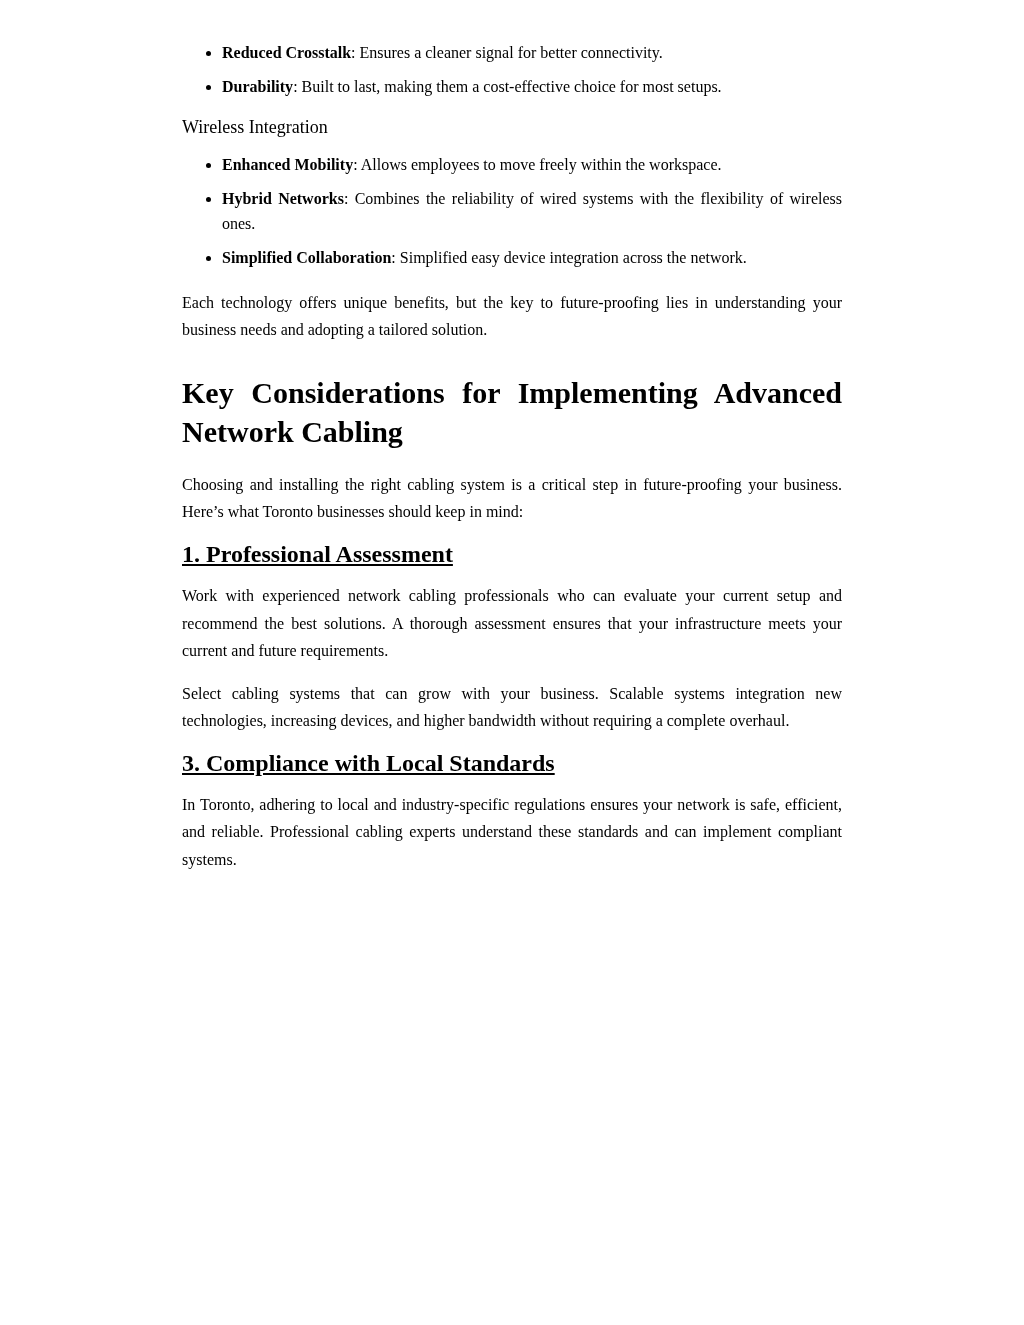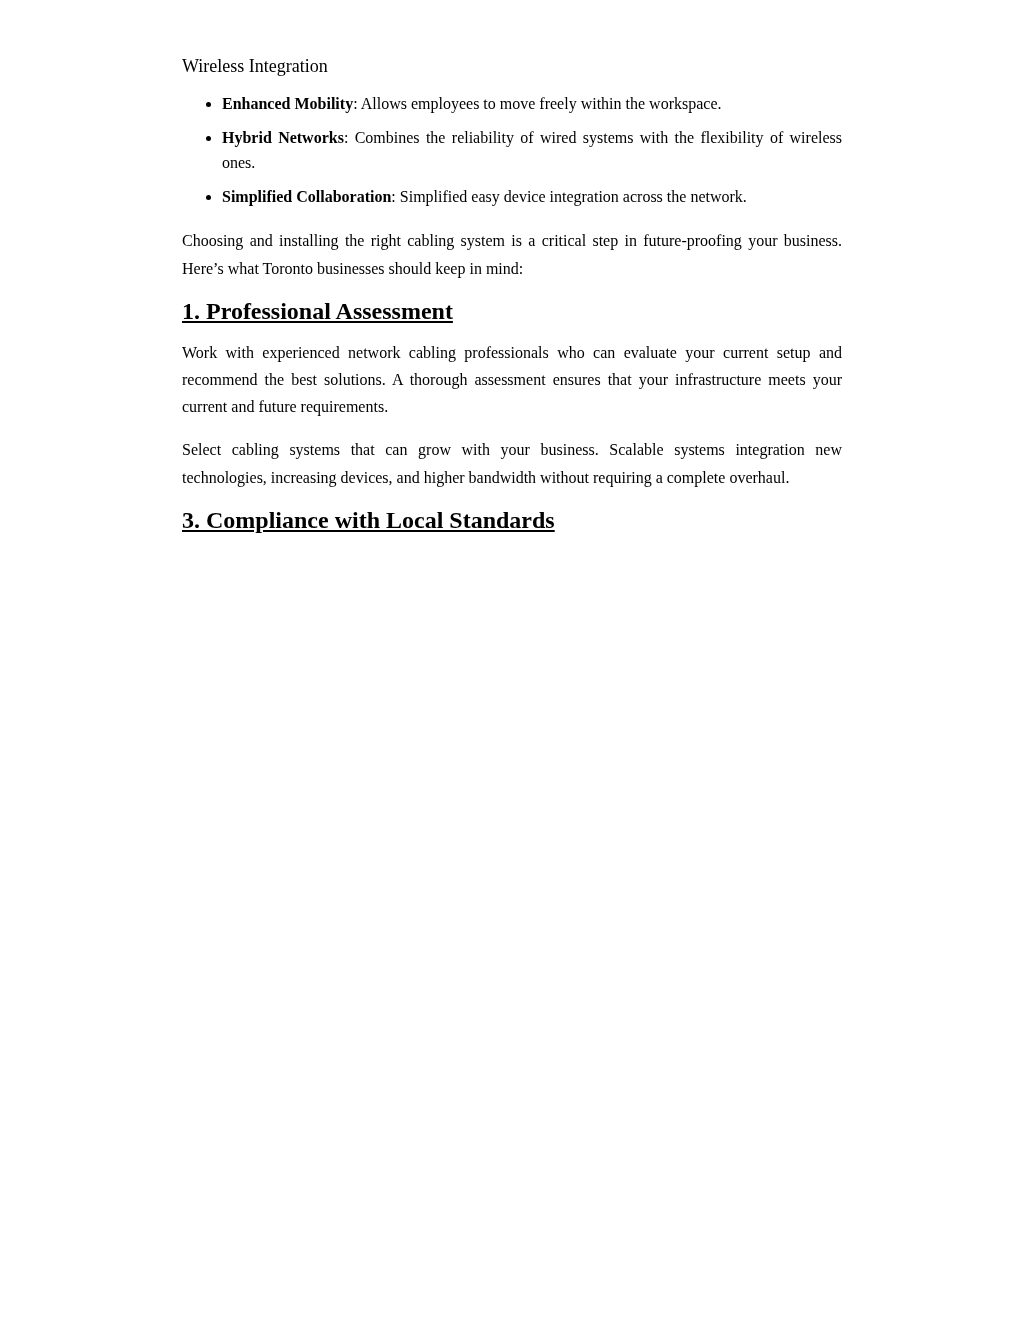--- a/index.html
+++ b/index.html
@@ -71,49 +71,60 @@
 
     .section-block {
       margin-bottom: 10px;
     }
   </style>
 </head>
 <body>
 
 <div class="page-content">
 
+  <ul class="bullet-list">
+    <li>
+      <span class="bold-term">Reduced Crosstalk</span><span>: Ensures a cleaner signal for better connectivity.</span>
+    </li>
+    <li>
+      <span class="bold-term">Durability</span><span>: Built to last, making them a cost-effective choice for most setups.</span>
+    </li>
+  </ul>
 
   <div class="section-block">
     <h3 class="section-heading">Wireless Integration</h3>
 
     <ul class="bullet-list">
       <li>
         <span class="bold-term">Enhanced Mobility</span><span>: Allows employees to move freely within the workspace.</span>
       </li>
       <li>
         <span class="bold-term">Hybrid Networks</span><span>: Combines the reliability of wired systems with the flexibility of wireless ones.</span>
       </li>
       <li>
         <span class="bold-term">Simplified Collaboration</span><span>: Simplified easy device integration across the network.</span>
       </li>
     </ul>
 
+    <p class="section-paragraph">Each technology offers unique benefits, but the key to future-proofing lies in understanding your business needs and adopting a tailored solution.</p>
   </div>
 
   <div class="section-block">
+    <h2 class="main-heading">Key Considerations for Implementing Advanced Network Cabling</h2>
     <p class="section-paragraph">Choosing and installing the right cabling system is a critical step in future-proofing your business. Here’s what Toronto businesses should keep in mind:</p>
 
     <div class="section-block">
       <h3 class="sub-heading-numbered"><span>1.</span> <span>Professional Assessment</span></h3>
       <p class="section-paragraph">Work with experienced network cabling professionals who can evaluate your current setup and recommend the best solutions. A thorough assessment ensures that your infrastructure meets your current and future requirements.</p>
     </div>
 
     <div class="section-block">
       <p class="section-paragraph">Select cabling systems that can grow with your business. Scalable systems integration new technologies, increasing devices, and higher bandwidth without requiring a complete overhaul.</p>
     </div>
 
     <div class="section-block">
       <h3 class="sub-heading-numbered"><span>3.</span> <span>Compliance with Local Standards</span></h3>
+      <p class="section-paragraph">In Toronto, adhering to local and industry-specific regulations ensures your network is safe, efficient, and reliable. Professional cabling experts understand these standards and can implement compliant systems.</p>
     </div>
 
   </div>
 
 </div>
 
 </body></html>

